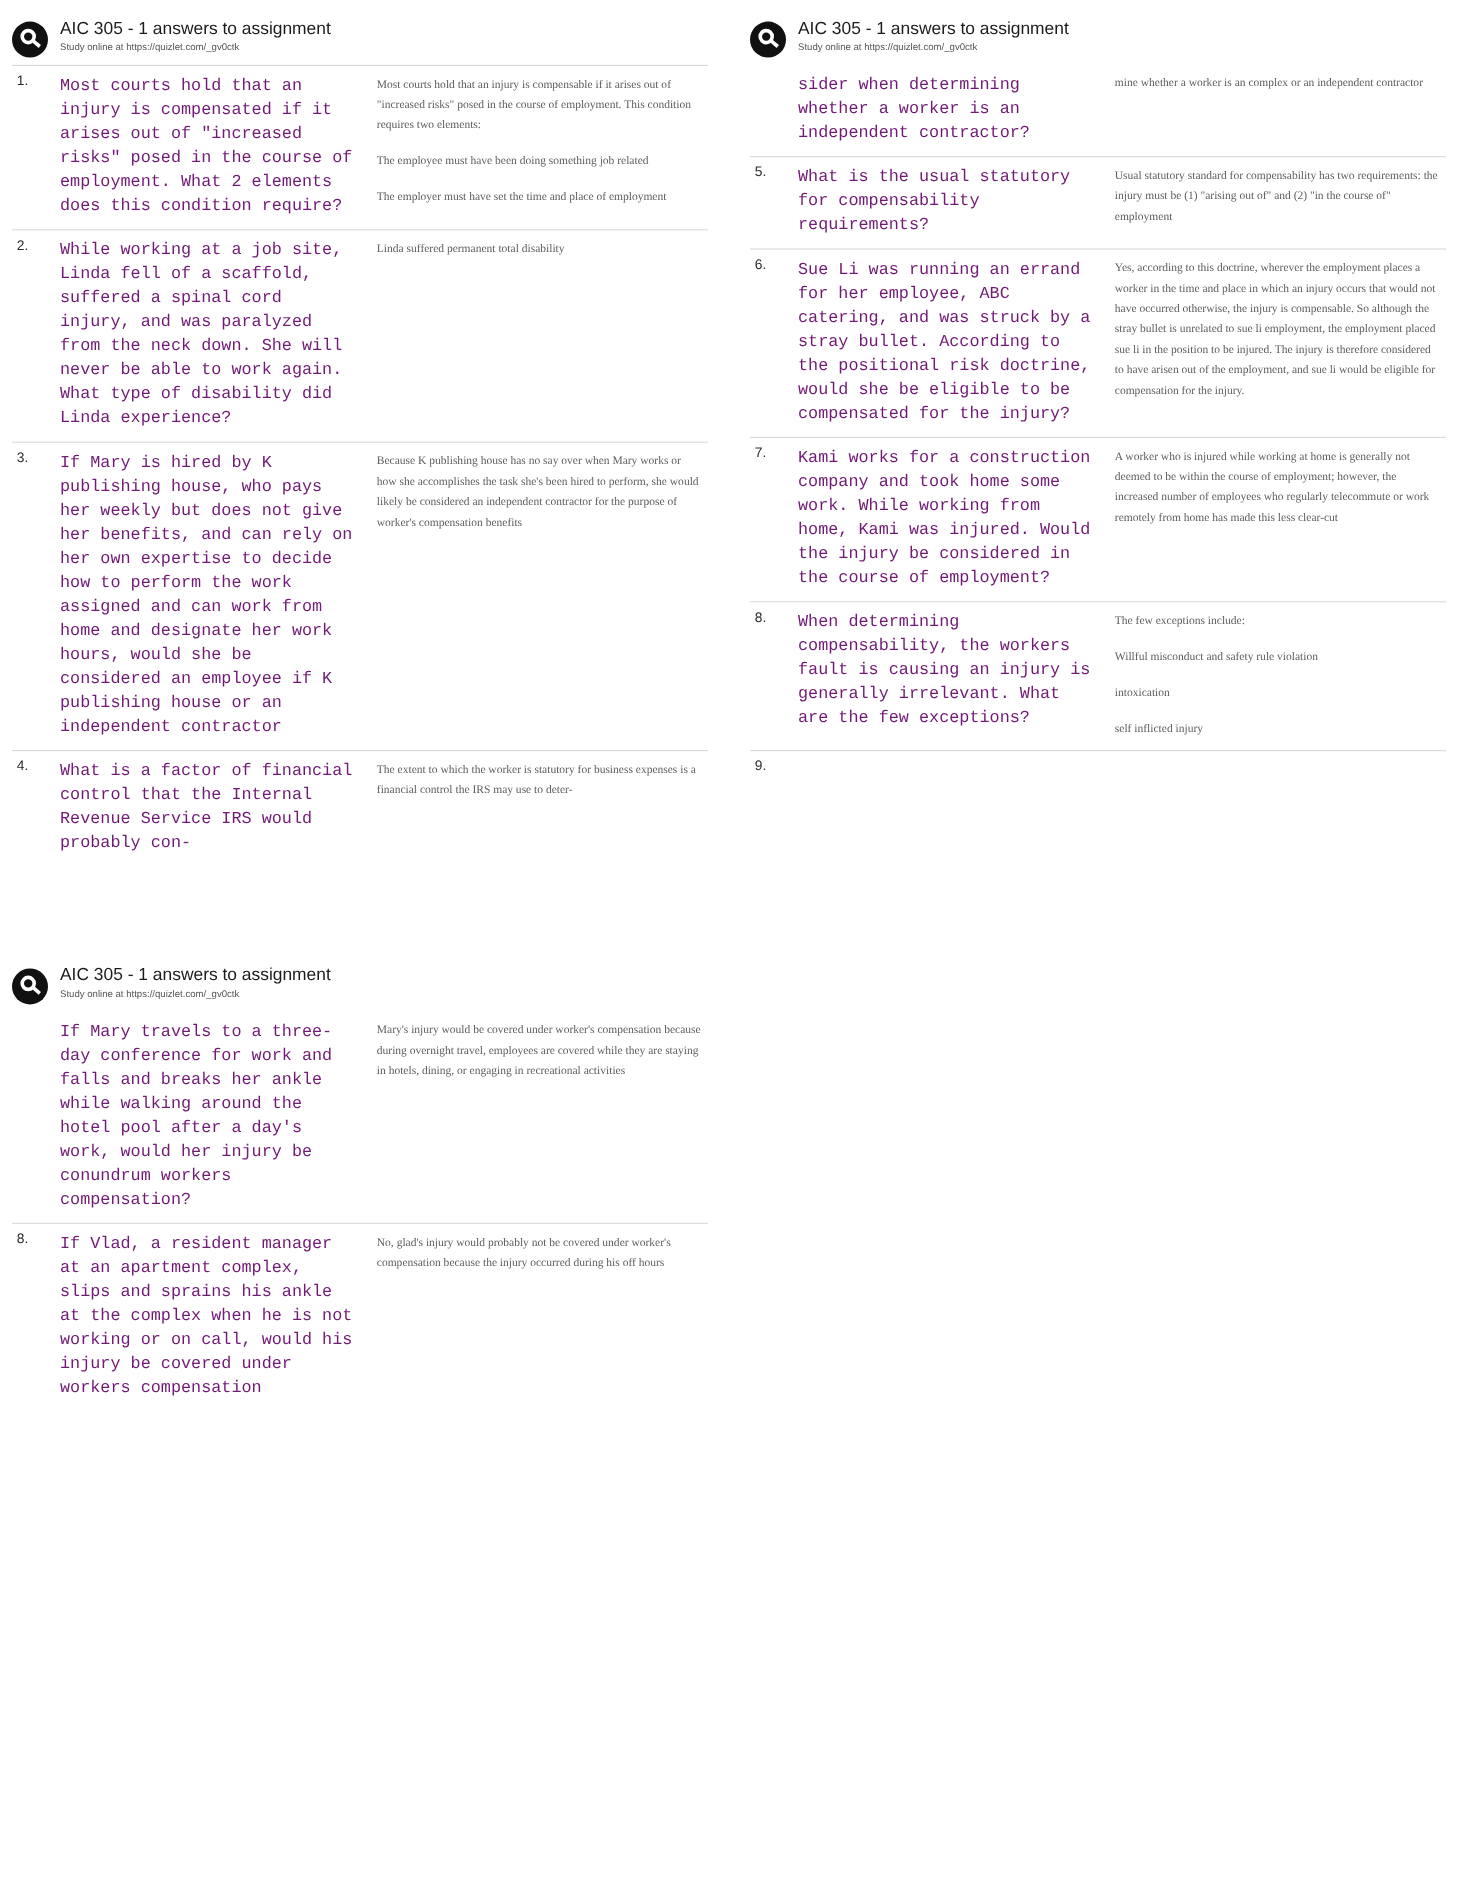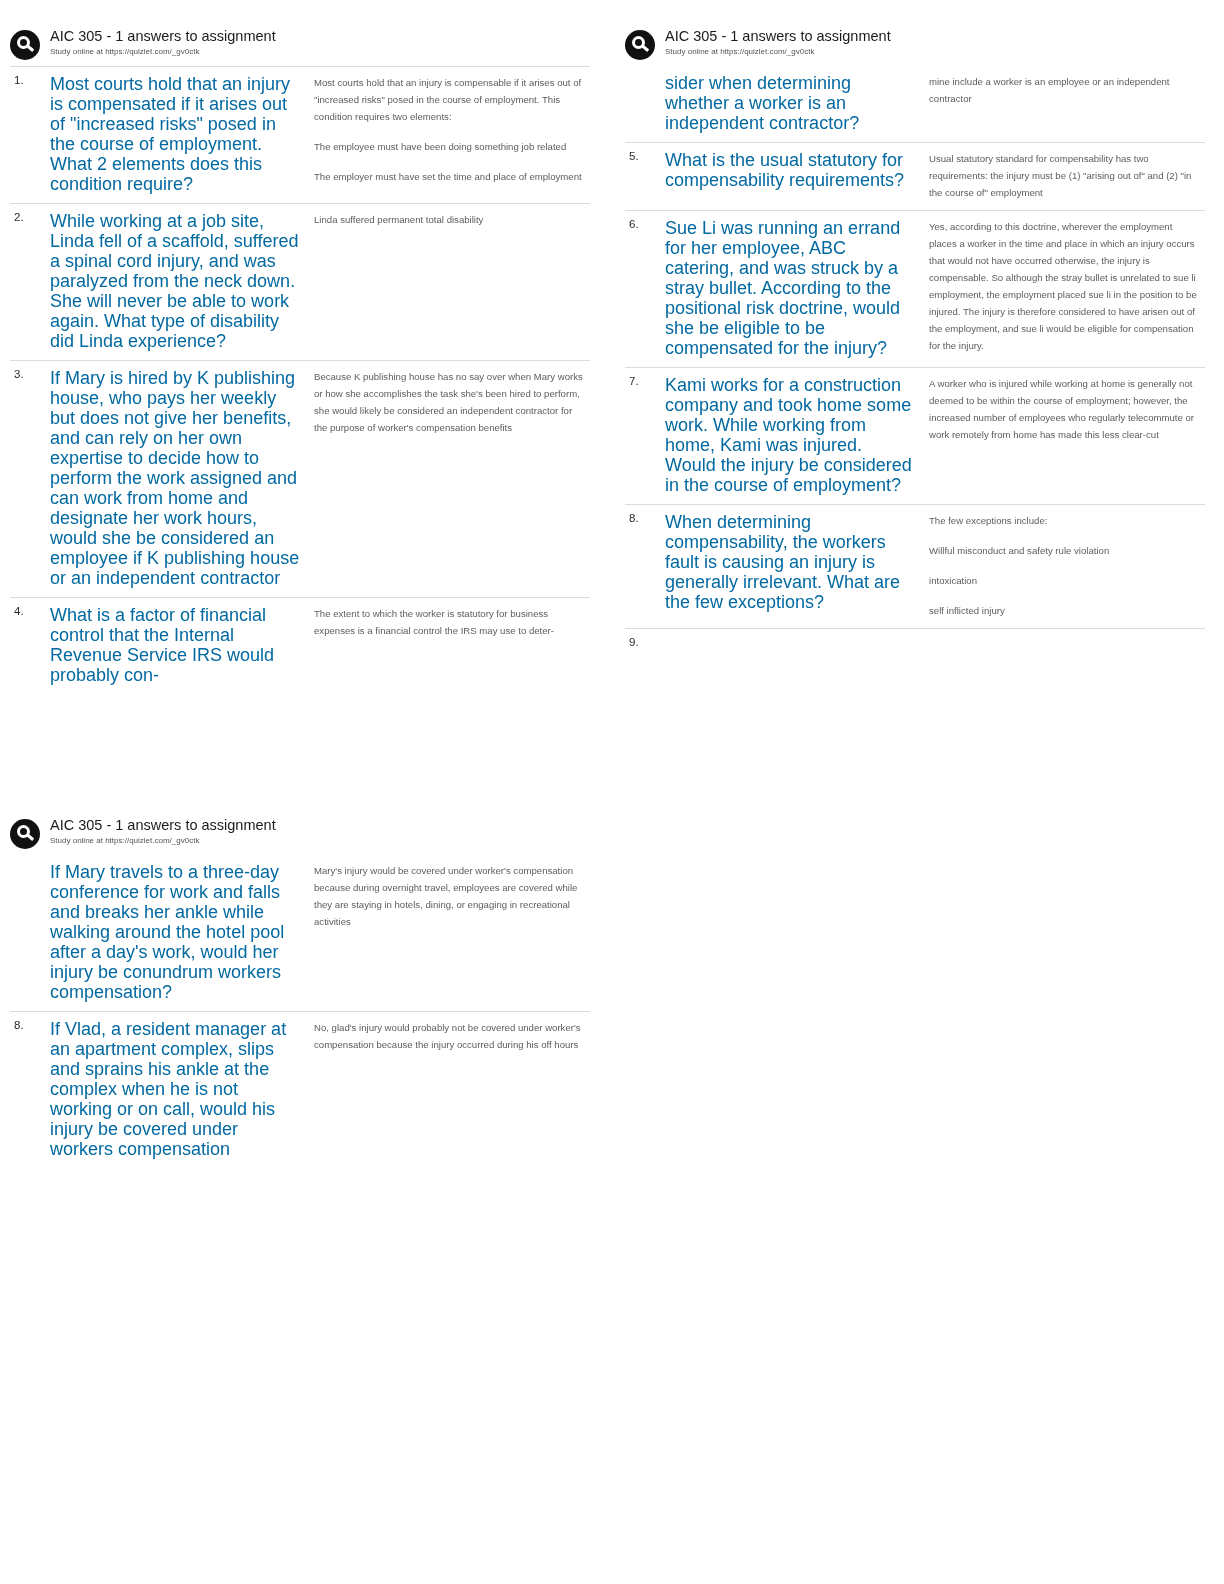--- a/index.html
+++ b/index.html
@@ -22,21 +22,20 @@
   
   #page-1 { left: 10px;  top: 16px;  width: 580px; height: 740px; }
   #page-2 { left: 625px; top: 16px;  width: 580px; height: 740px; }
   #page-3 { left: 10px;  top: 805px; width: 580px; height: 760px; }
 
   .page-header {
     display: flex;
     align-items: flex-start;
     gap: 10px;
     padding-bottom: 6px;
-    margin-top: 12px;
   }
   .q-logo {
     width: 30px;
     height: 30px;
     flex: 0 0 30px;
     background: #111111;
     border-radius: 50%;
     position: relative;
     margin-top: 2px;
   }
@@ -94,33 +93,35 @@
     vertical-align: top;
     padding: 7px 4px 9px 4px;
     font-size: 11.5px;
     color: #2b2b2b;
     text-align: left;
   }
   td.question {
     width: 252px;
     vertical-align: top;
     padding: 7px 8px 9px 0;
-    font-size: 18px;
+    font-size: 14px;
     line-height: 20px;
-    color: #0369a1;
+    color: #701a75;
+    font-family: Liberation Mono, monospace;
   }
   td.answer {
     vertical-align: top;
     padding: 7px 4px 9px 4px;
     font-size: 9.6px;
     line-height: 17px;
     color: #5d5d5d;
   }
   td.answer p {
     margin: 0 0 13px 0;
+    font-family: Liberation Serif, serif;
   }
   td.answer p:last-child {
     margin-bottom: 0;
   }
   .page-footer {
     text-align: center;
     font-size: 7.5px;
     color: #9a9a9a;
     padding-top: 10px;
   }
@@ -189,21 +190,21 @@
       <div class="doc-title">AIC 305 - 1 answers to assignment</div>
       <div class="doc-sub">Study online at https://quizlet.com/_gv0ctk</div>
     </div>
   </div>
   <table class="qa">
     <tbody>
         <tr style="border-top:none">
       <td class="num"></td>
       <td class="question">sider when determining whether a worker is an independent contractor?</td>
       <td class="answer">
-        <p>mine include a worker is an employee or an independent contractor</p>
+        <p>mine whether a worker is an complex or an independent contractor</p>
       </td>
     </tr>
     <tr>
       <td class="num">5.</td>
       <td class="question">What is the usual statutory for compensability requirements?</td>
       <td class="answer">
         <p>Usual statutory standard for compensability has two requirements: the injury must be (1) "arising out of" and (2) "in the course of" employment</p>
       </td>
     </tr>
     <tr>

